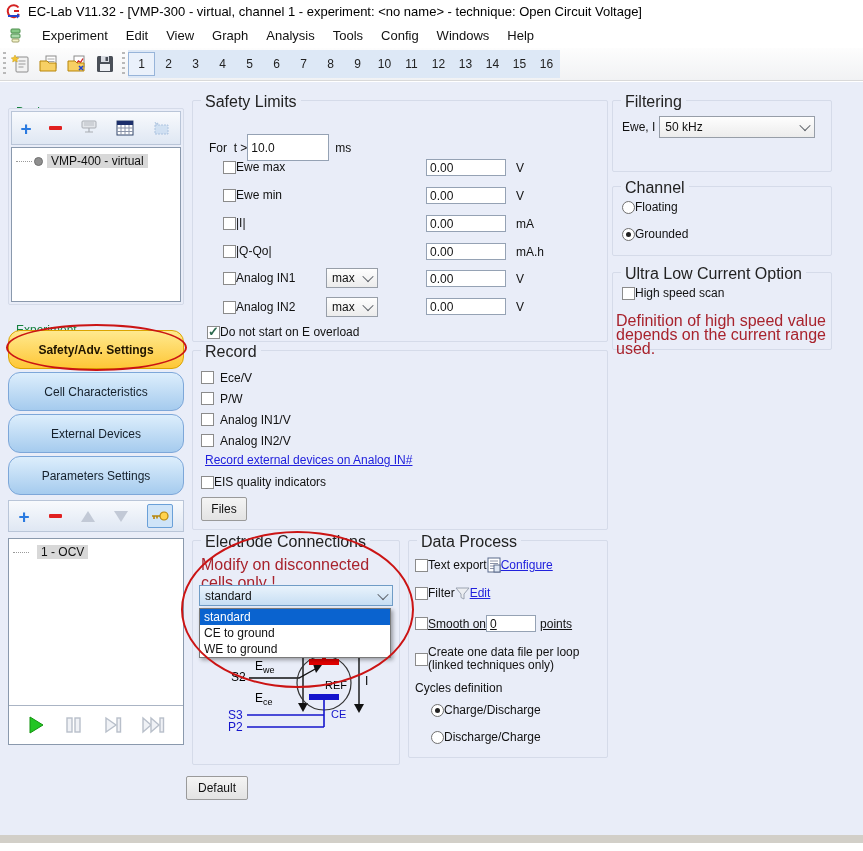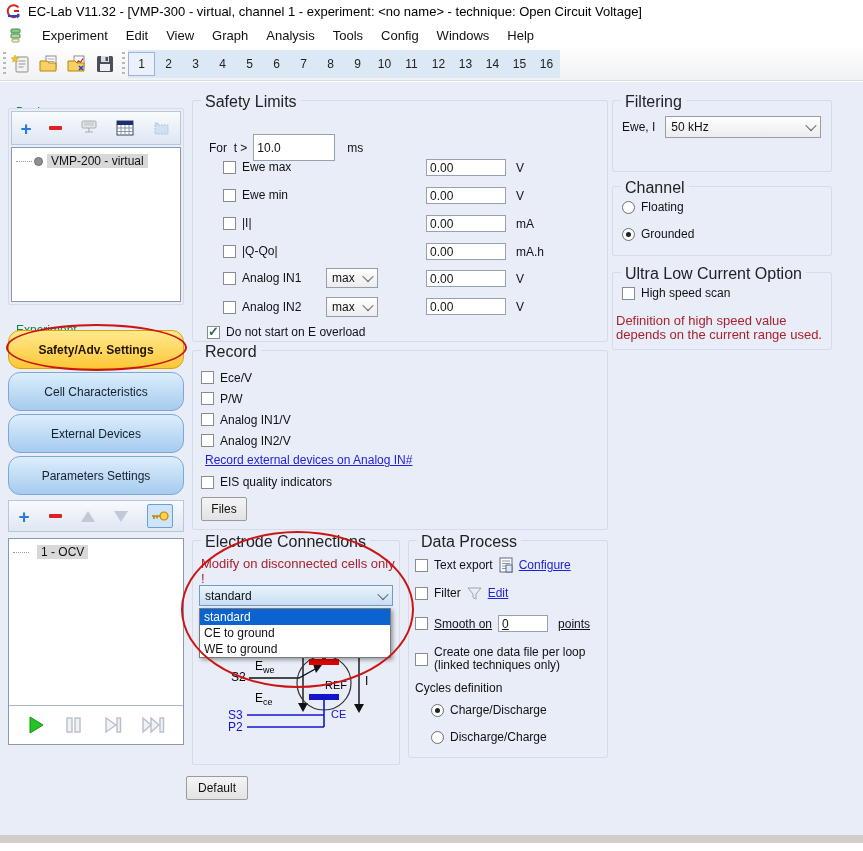--- a/index.html
+++ b/index.html
@@ -34,23 +34,23 @@
   .sunken { background:#fff; border:1px solid #8a99ad; }
   .tbox { background:#fff; border:1px solid #95a2b4; font-size:12px; padding:1px 3px; font-family:"Liberation Sans",sans-serif; color:#111; }
   .combo { background:linear-gradient(#fefefe,#ececec); border:1px solid #979ea8; display:flex; align-items:center; justify-content:space-between; padding:0 5px; font-size:12px; color:#111; }
   .chev { width:8px; height:8px; border-right:1.4px solid #5a5f66; border-bottom:1.4px solid #5a5f66; transform:rotate(45deg) translate(-1px,-1px); }
 
   .cb { display:inline-block; width:13px; height:13px; background:#fff; border:1px solid #8b8b8b; position:relative; flex:none; }
   .cb.checked::after { content:"✓"; position:absolute; left:0; top:-3px; font-size:13px; font-weight:bold; color:#2d6a4f; }
   .rb { display:inline-block; width:13px; height:13px; background:#fff; border:1px solid #707070; border-radius:50%; position:relative; flex:none; }
   .rb.on::after { content:""; position:absolute; left:3px; top:3px; width:5px; height:5px; border-radius:50%; background:#222; }
 
-  .row { position:absolute; display:flex; align-items:center; gap:6px; }
+  .row { position:absolute; display:flex; align-items:center; gap:0; }
   .link { color:#2121dd; text-decoration:underline; font-size:12px; cursor:pointer; }
-  .redtext { color:#a8232d; font-size:13px; }
+  .redtext { color:#a8232d; font-size:16px; }
 
   
   .side-tab { position:absolute; left:8px; width:176px; height:39px; border:1px solid #7da7d9; border-radius:12px;
               background:linear-gradient(#ddeefc,#a5cbee); font-size:12px; color:#15202b; display:flex; align-items:center; justify-content:center; }
   .side-tab.active { background:linear-gradient(#ffe98f,#fec737); border-color:#dba400; font-weight:bold; color:#201500; }
   .icon-strip { background:linear-gradient(#f8fafd,#dfe7f3); border:1px solid #b9c5d8; display:flex; align-items:center; justify-content:space-around; }
   .tree-row { display:flex; align-items:center; height:18px; margin-top:4px; }
   .tree-dots { width:16px; border-top:1px dotted #9a9a9a; margin-left:4px; }
   .tree-sel { background:#d8d8d8; padding:0 4px; font-size:12px; white-space:nowrap; }
   .bullet { width:9px; height:9px; border-radius:50%; background:#8f8f8f; border:1px solid #6f6f6f; margin:0 4px 0 2px; flex:none; }
@@ -172,21 +172,21 @@
         </svg>
         <svg width="20" height="18" viewBox="0 0 20 18" opacity="0.55">
           <rect x="4" y="6" width="13" height="9" fill="#bcd4ee" stroke="#7aa0cc" stroke-dasharray="2 1"></rect>
           <path d="M4 3 l1 2 2-1 -1 2" stroke="#7aa0cc" fill="none"></path>
         </svg>
       </div>
       <div class="sunken" style="position:absolute; left:2px; right:2px; top:38px; bottom:2px; overflow:hidden;">
         <div class="tree-row">
           <span class="tree-dots"></span>
           <span class="bullet"></span>
-          <span class="tree-sel">VMP-200 - virtual</span>
+          <span class="tree-sel">VMP-400 - virtual</span>
         </div>
       </div>
     </div>
 
     <div class="panel-label" style="left:16px; top:226px;">Experiment</div>
 
     <div class="side-tab active" style="top:248px;">Safety/Adv. Settings</div>
     <div class="side-tab" style="top:290px;">Cell Characteristics</div>
     <div class="side-tab" style="top:332px;">External Devices</div>
     <div class="side-tab" style="top:374px;">Parameters Settings</div>

